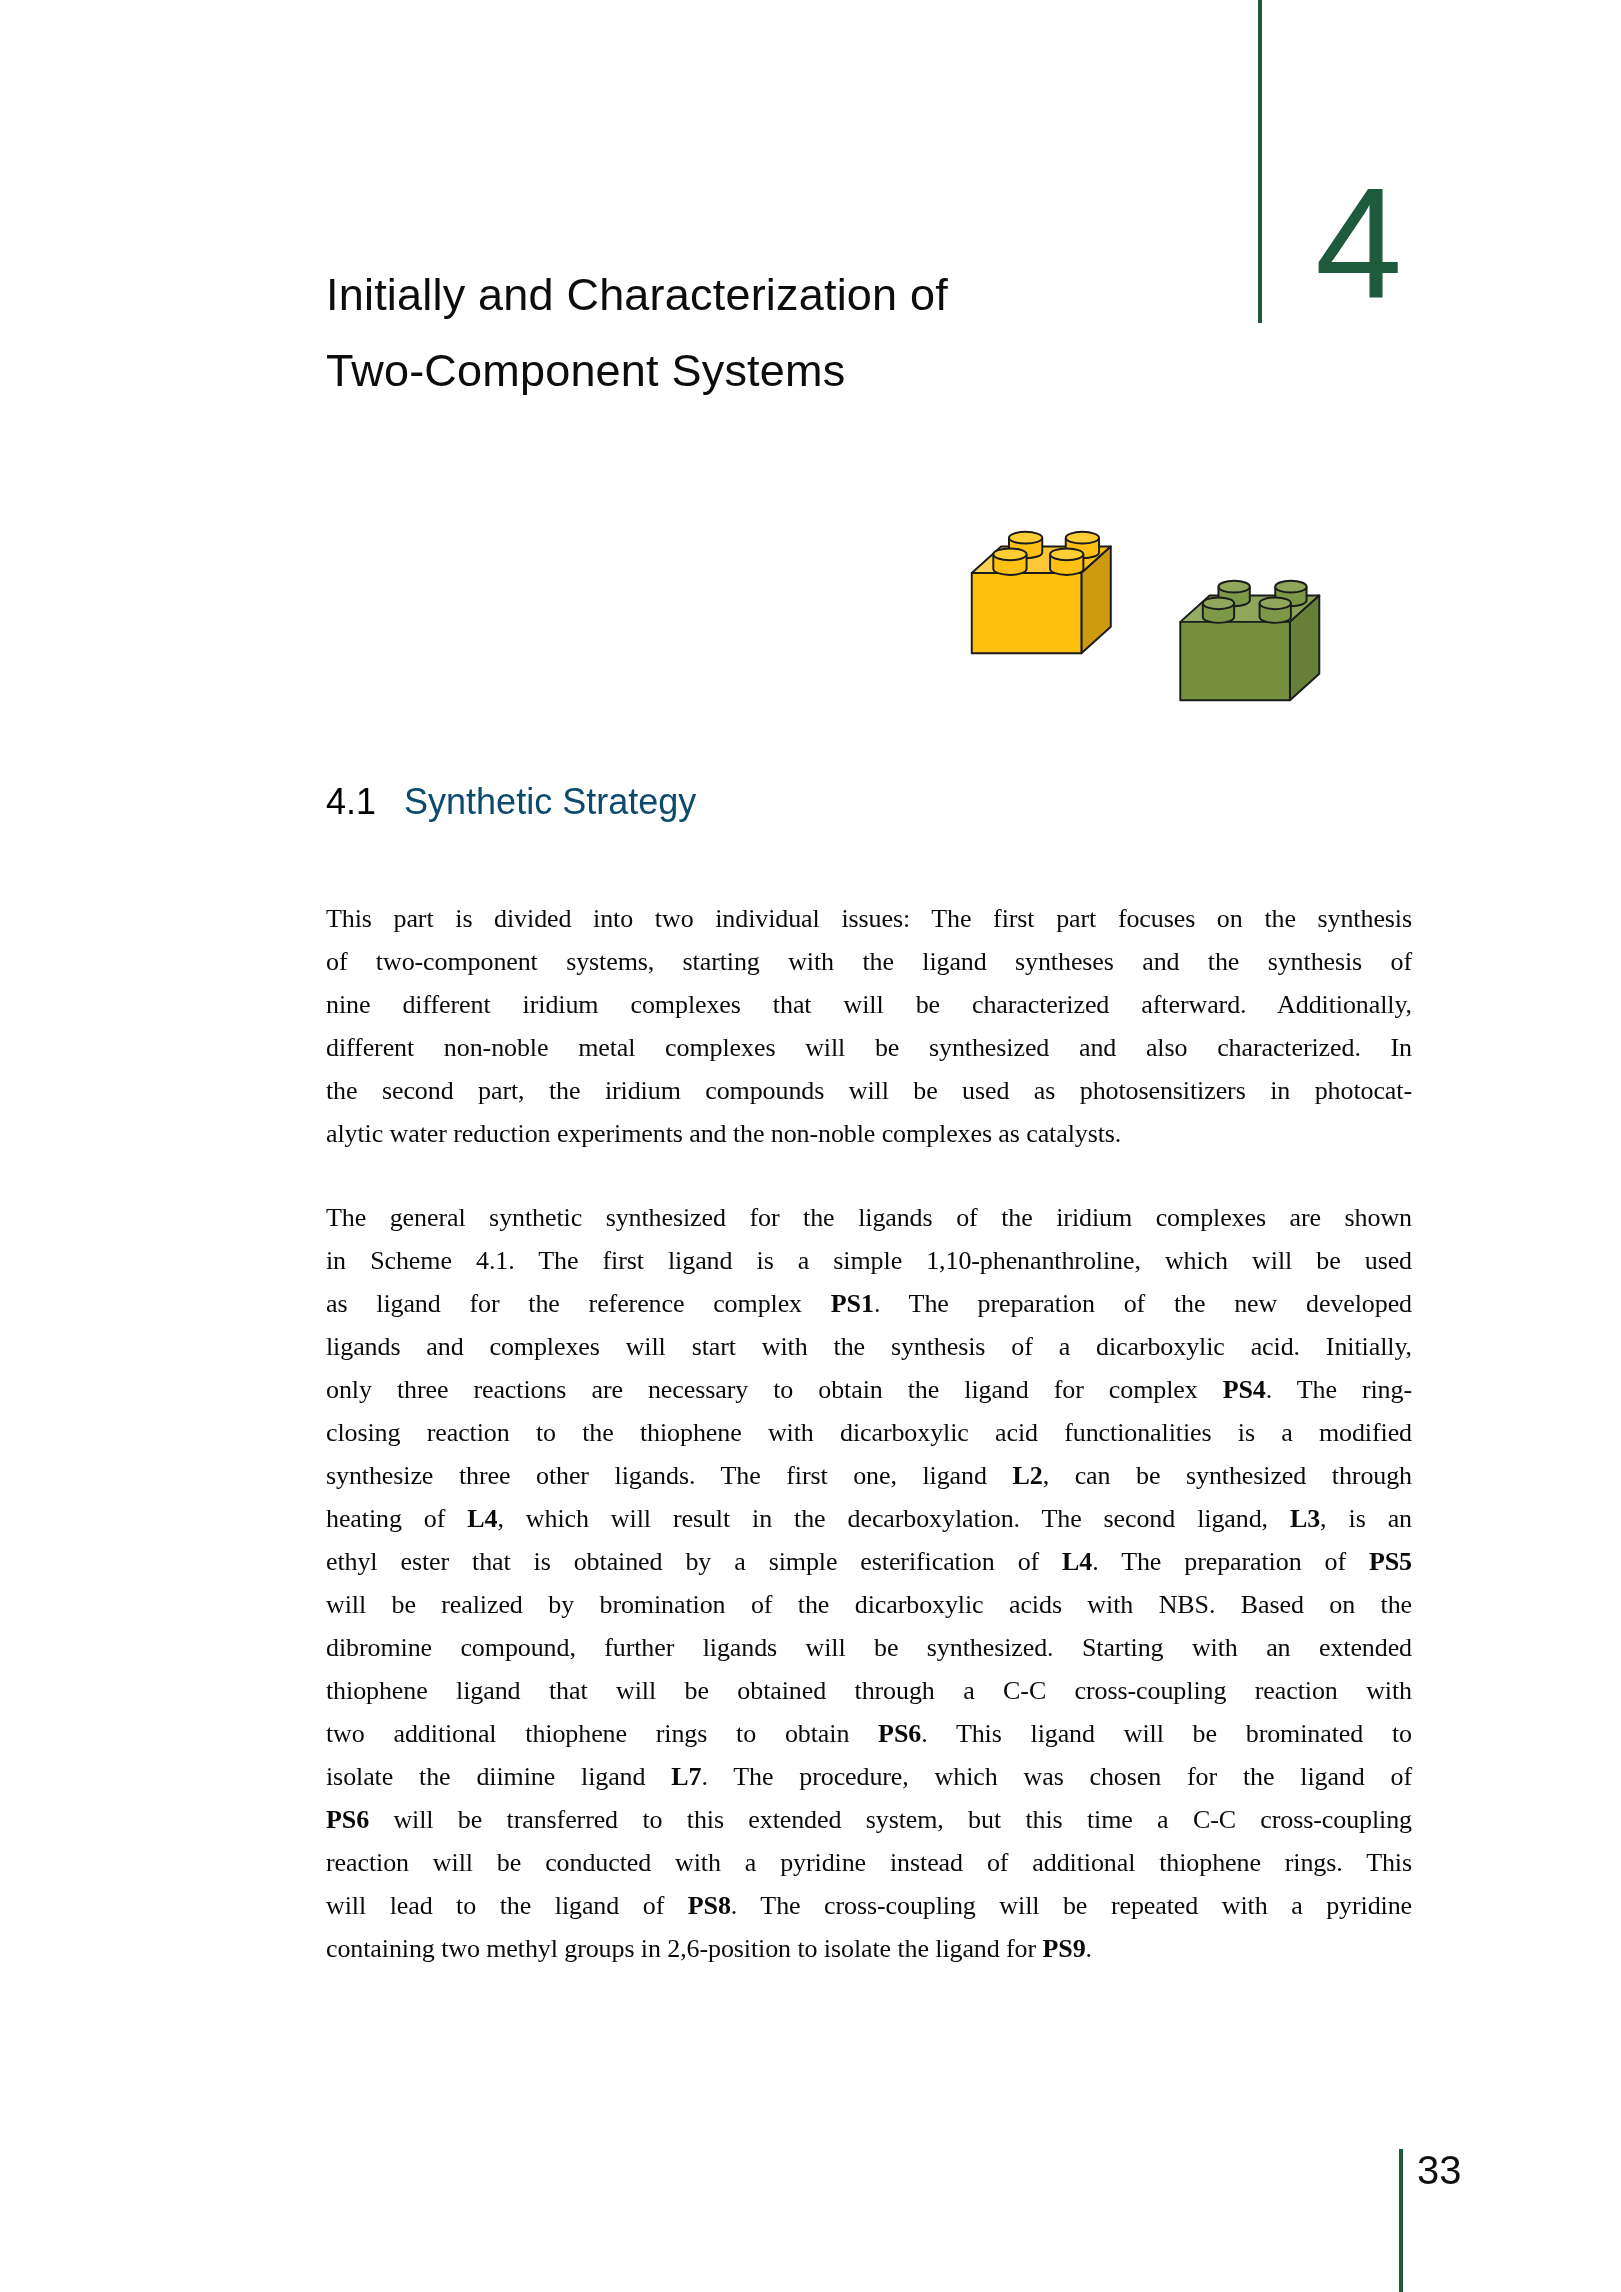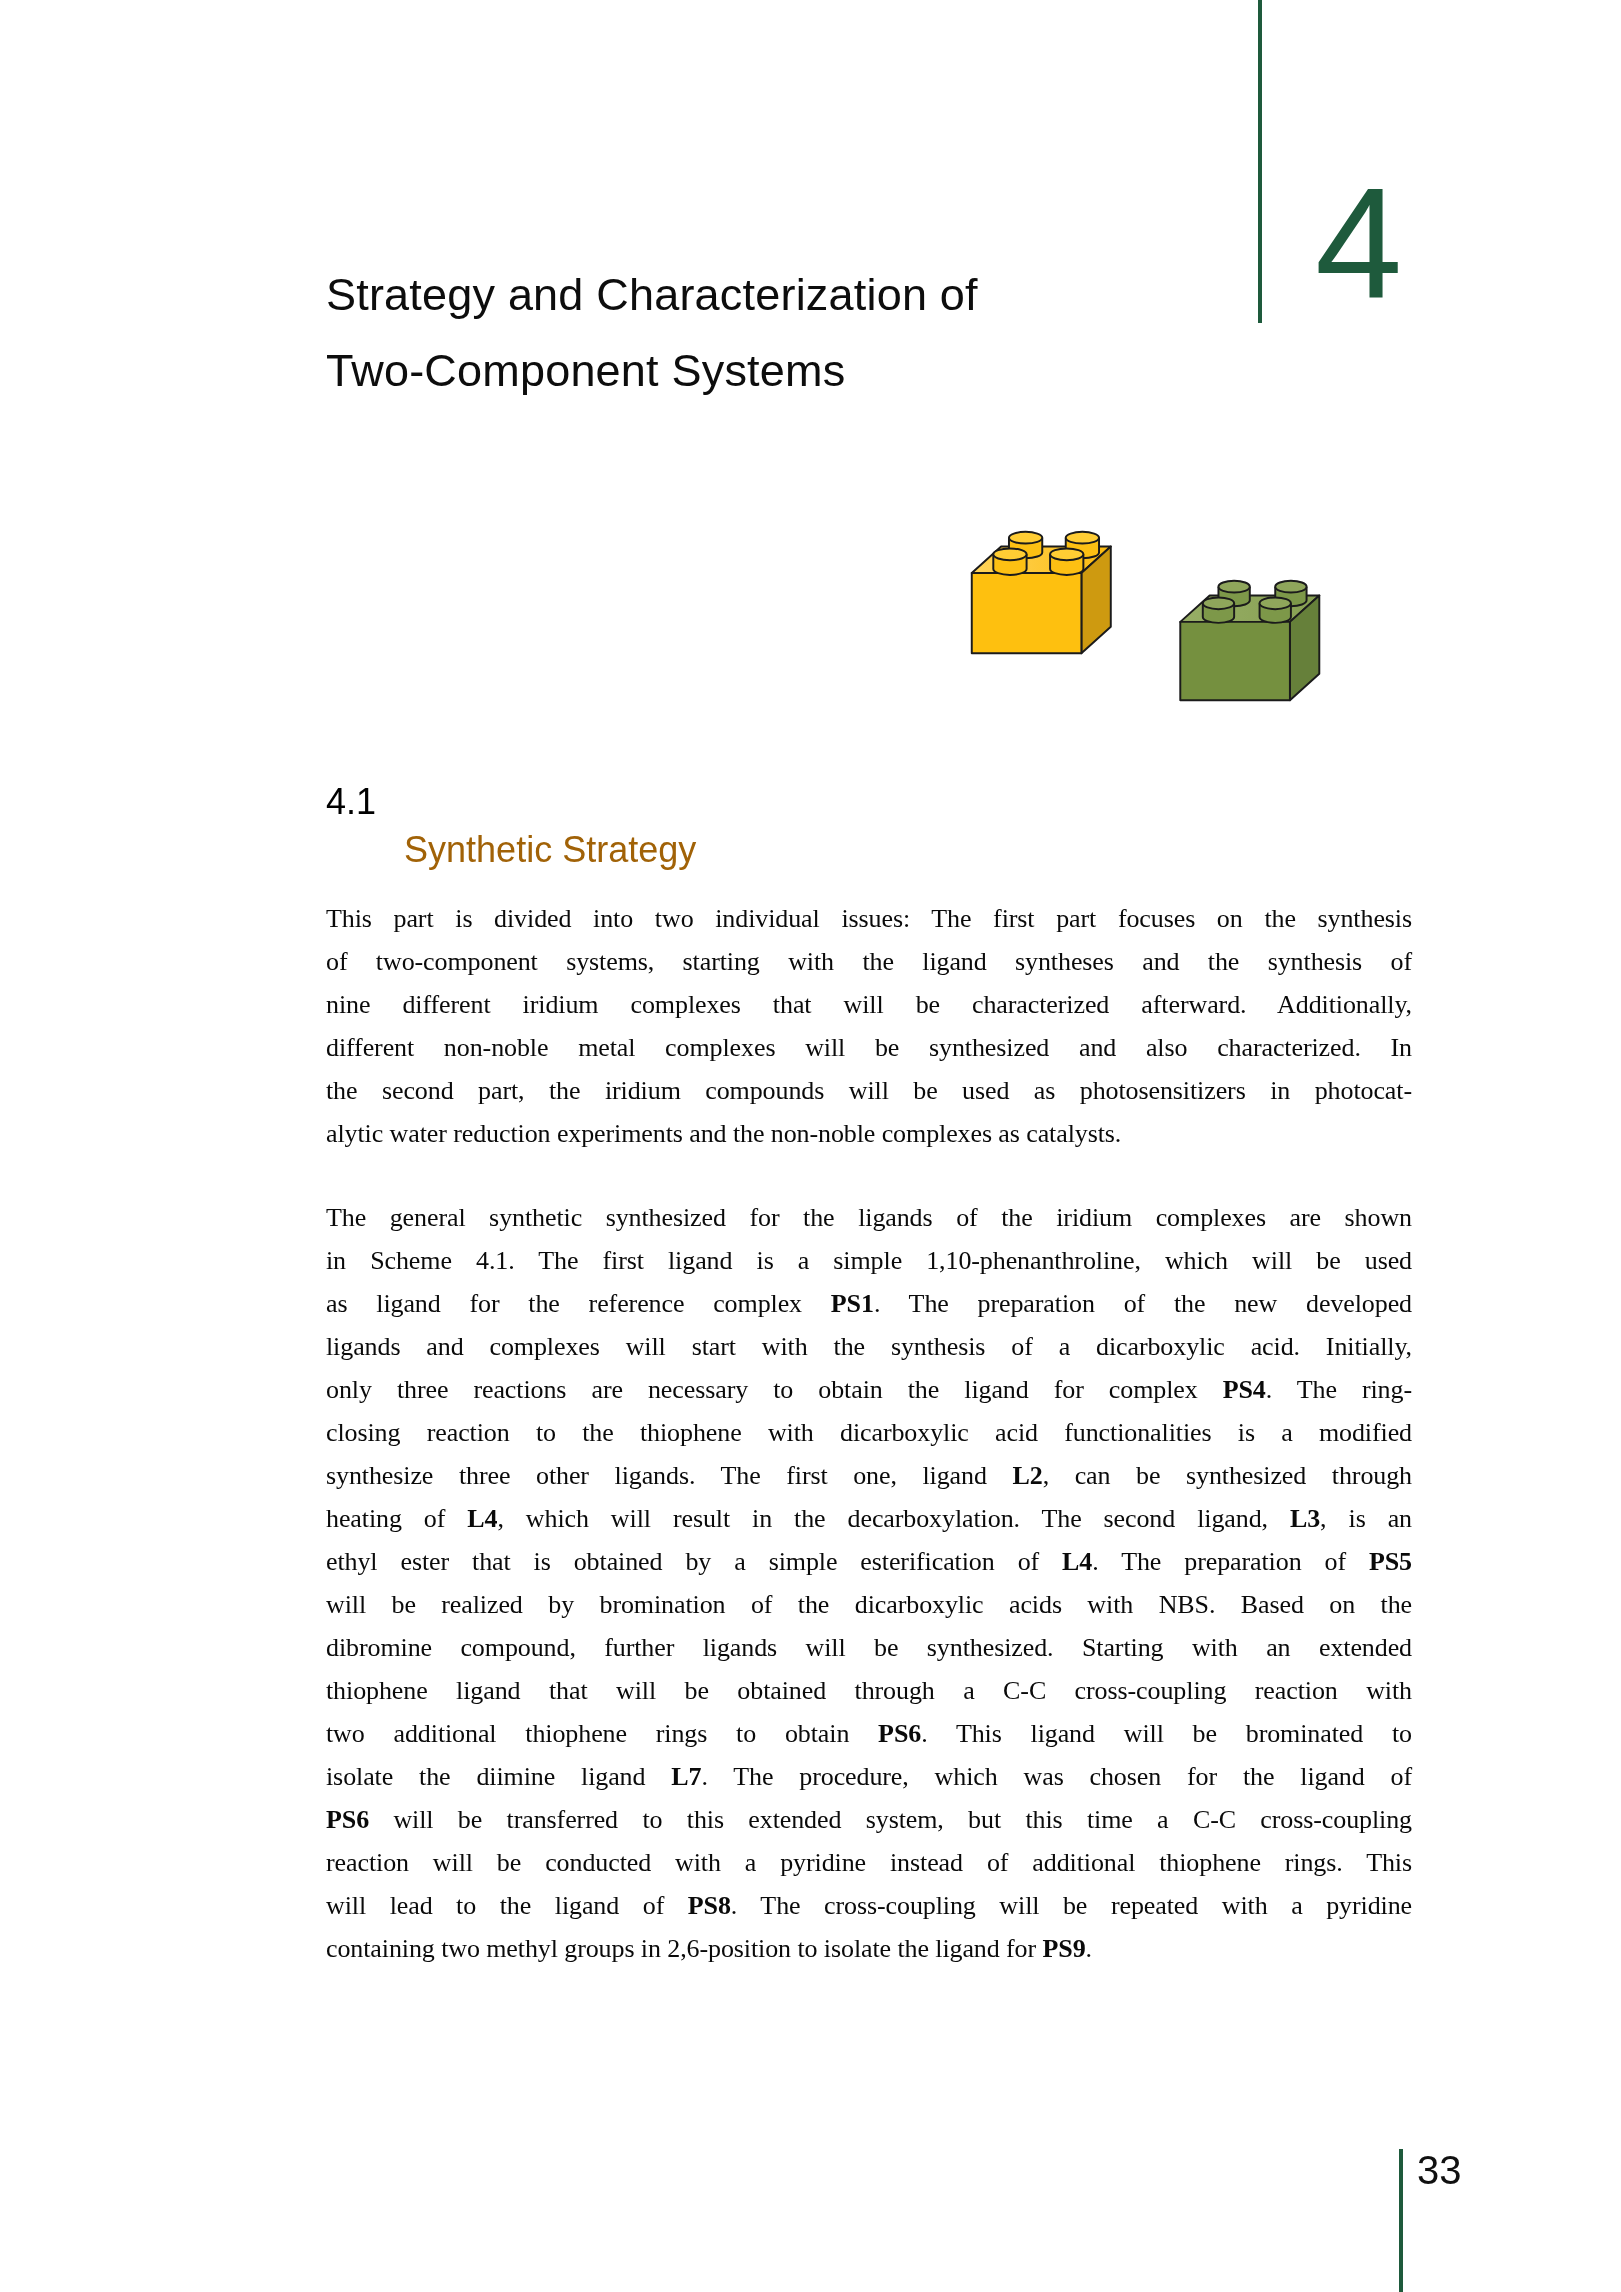--- a/index.html
+++ b/index.html
@@ -26,21 +26,21 @@
   }
   .bricks{
     position:absolute;left:961px;top:524px;width:372px;height:186px;
   }
   .section{
     position:absolute;left:326px;top:780px;margin:0;
     display:flex;gap:28px;
     font-size:36px;line-height:43px;font-weight:400;
   }
   .sec-num{color:#000000;}
-  .sec-title{color:#a16207;margin-top:48px;}
+  .sec-title{color:#0c4a6e;}
   .body{
     position:absolute;left:326px;top:897px;width:1086px;
     font-family:"Liberation Serif",serif;
     font-size:26px;line-height:43px;
     color:#0a0a0a;letter-spacing:-0.1px;
   }
   .para + .para{margin-top:41px;}
   .line{text-align:justify;}
   .jl{text-align:justify;text-align-last:justify;}
   .body strong{font-weight:bold;}
@@ -55,21 +55,21 @@
 </style>
 </head>
 <body>
 
 <div class="page">
 
   <div class="chapter-rule"></div>
 
   <div class="chapter-number">4</div>
 
-  <h1 class="title"><span>Strategy and Characterization of</span><br><span>Two-Component Systems</span></h1>
+  <h1 class="title"><span>Initially and Characterization of</span><br><span>Two-Component Systems</span></h1>
 
   <svg class="bricks" viewBox="0 0 380 190" xmlns="http://www.w3.org/2000/svg">
     <defs>
       <linearGradient id="ytop" x1="0" y1="0" x2="1" y2="0">
         <stop offset="0" stop-color="#FFD45A"></stop>
         <stop offset="1" stop-color="#FCBB0F"></stop>
       </linearGradient>
       <linearGradient id="gtop" x1="0" y1="0" x2="1" y2="0">
         <stop offset="0" stop-color="#97AE66"></stop>
         <stop offset="1" stop-color="#87A052"></stop>

